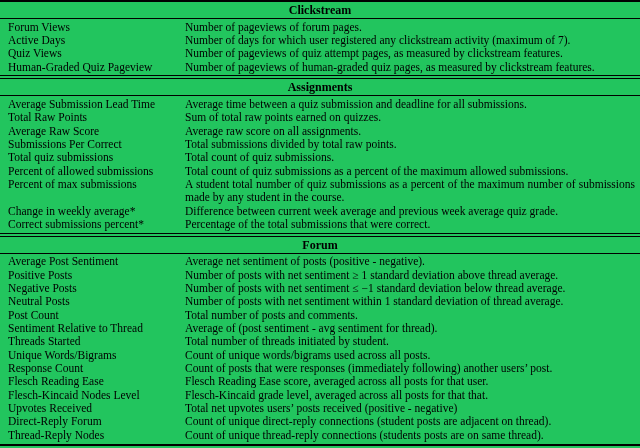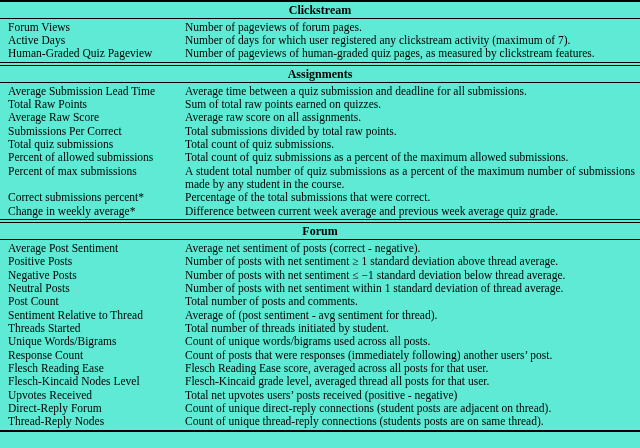--- a/index.html
+++ b/index.html
@@ -3,21 +3,21 @@
 <meta charset="utf-8">
 <style>
   html, body {
     margin: 0;
     padding: 0;
     background: #ffffff;
   }
   .page {
     width: 640px;
     height: 448px;
-    background: #5eead4;
+    background: #22c55e;
     color: #000000;
     font-family: "Liberation Serif", "DejaVu Serif", serif;
     font-size: 11.5px;
     box-sizing: border-box;
     overflow: hidden;
   }
   .feature-table {
     width: 640px;
     box-sizing: border-box;
     border-top: 2.5px solid #000;
@@ -60,20 +60,24 @@
         <div class="section-rows">
           <div class="trow">
             <div class="feature">Forum Views</div>
             <div class="desc">Number of pageviews of forum pages.</div>
           </div>
           <div class="trow">
             <div class="feature">Active Days</div>
             <div class="desc">Number of days for which user registered any clickstream activity (maximum of 7).</div>
           </div>
           <div class="trow">
+            <div class="feature">Quiz Views</div>
+            <div class="desc">Number of pageviews of quiz attempt pages, as measured by clickstream features.</div>
+          </div>
+          <div class="trow">
             <div class="feature">Human-Graded Quiz Pageview</div>
             <div class="desc">Number of pageviews of human-graded quiz pages, as measured by clickstream features.</div>
           </div>
         </div>
       </div>
       <div class="tsection">
         <div class="section-header">Assignments</div>
         <div class="section-rows">
           <div class="trow">
             <div class="feature">Average Submission Lead Time</div>
@@ -97,35 +101,35 @@
           </div>
           <div class="trow">
             <div class="feature">Percent of allowed submissions</div>
             <div class="desc">Total count of quiz submissions as a percent of the maximum allowed submissions.</div>
           </div>
           <div class="trow">
             <div class="feature">Percent of max submissions</div>
             <div class="desc">A student total number of quiz submissions as a percent of the maximum number of submissions made by any student in the course.</div>
           </div>
           <div class="trow">
+            <div class="feature">Change in weekly average*</div>
+            <div class="desc">Difference between current week average and previous week average quiz grade.</div>
+          </div>
+          <div class="trow">
             <div class="feature">Correct submissions percent*</div>
             <div class="desc">Percentage of the total submissions that were correct.</div>
-          </div>
-          <div class="trow">
-            <div class="feature">Change in weekly average*</div>
-            <div class="desc">Difference between current week average and previous week average quiz grade.</div>
           </div>
         </div>
       </div>
       <div class="tsection">
         <div class="section-header">Forum</div>
         <div class="section-rows">
           <div class="trow">
             <div class="feature">Average Post Sentiment</div>
-            <div class="desc">Average net sentiment of posts (correct - negative).</div>
+            <div class="desc">Average net sentiment of posts (positive - negative).</div>
           </div>
           <div class="trow">
             <div class="feature">Positive Posts</div>
             <div class="desc">Number of posts with net sentiment ≥ 1 standard deviation above thread average.</div>
           </div>
           <div class="trow">
             <div class="feature">Negative Posts</div>
             <div class="desc">Number of posts with net sentiment ≤ −1 standard deviation below thread average.</div>
           </div>
           <div class="trow">
@@ -151,21 +155,21 @@
           <div class="trow">
             <div class="feature">Response Count</div>
             <div class="desc">Count of posts that were responses (immediately following) another users’ post.</div>
           </div>
           <div class="trow">
             <div class="feature">Flesch Reading Ease</div>
             <div class="desc">Flesch Reading Ease score, averaged across all posts for that user.</div>
           </div>
           <div class="trow">
             <div class="feature">Flesch-Kincaid Nodes Level</div>
-            <div class="desc">Flesch-Kincaid grade level, averaged thread all posts for that user.</div>
+            <div class="desc">Flesch-Kincaid grade level, averaged across all posts for that that.</div>
           </div>
           <div class="trow">
             <div class="feature">Upvotes Received</div>
             <div class="desc">Total net upvotes users’ posts received (positive - negative)</div>
           </div>
           <div class="trow">
             <div class="feature">Direct-Reply Forum</div>
             <div class="desc">Count of unique direct-reply connections (student posts are adjacent on thread).</div>
           </div>
           <div class="trow">

